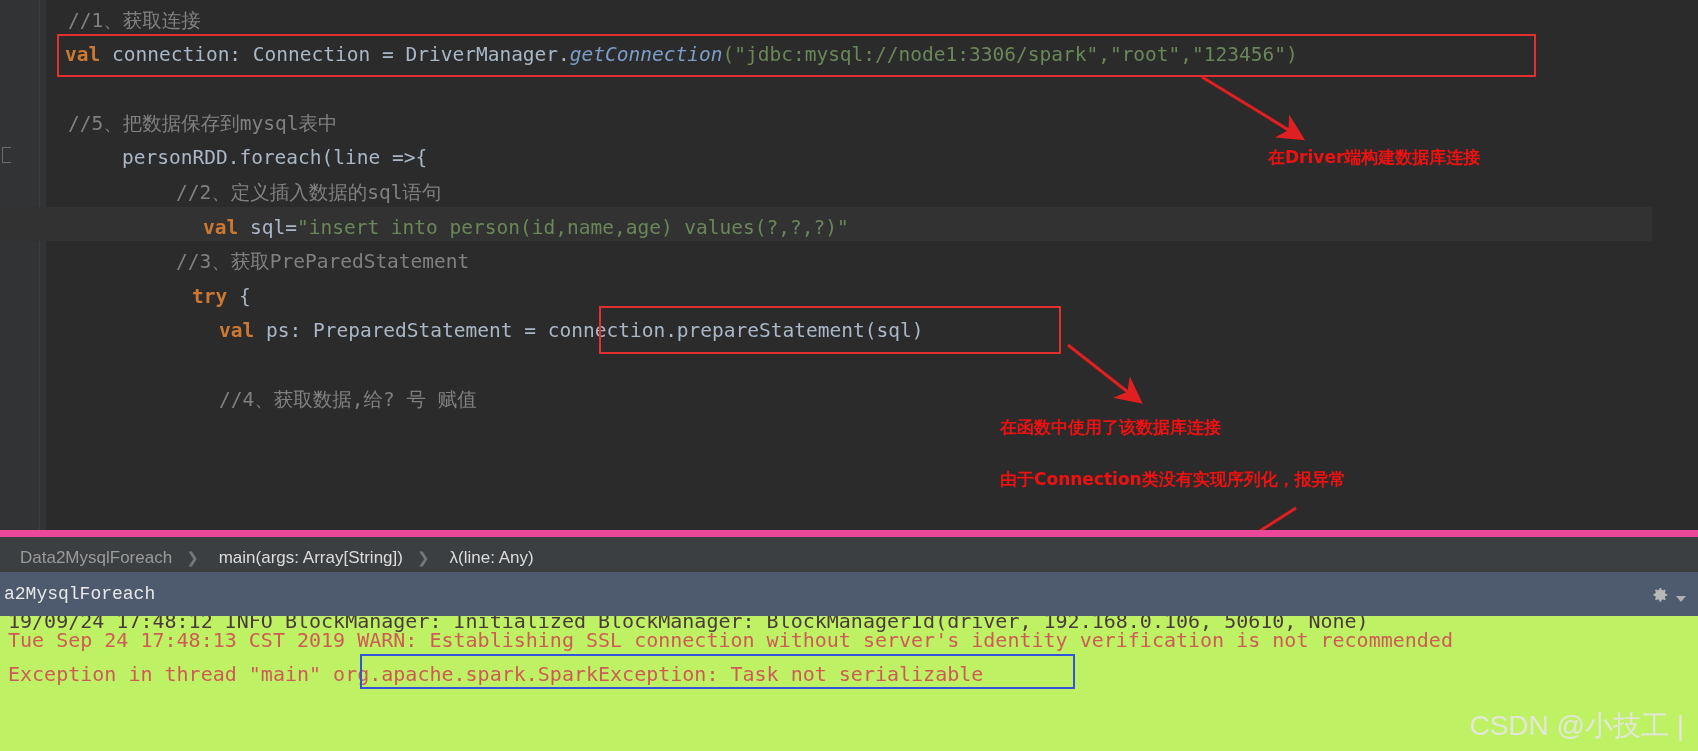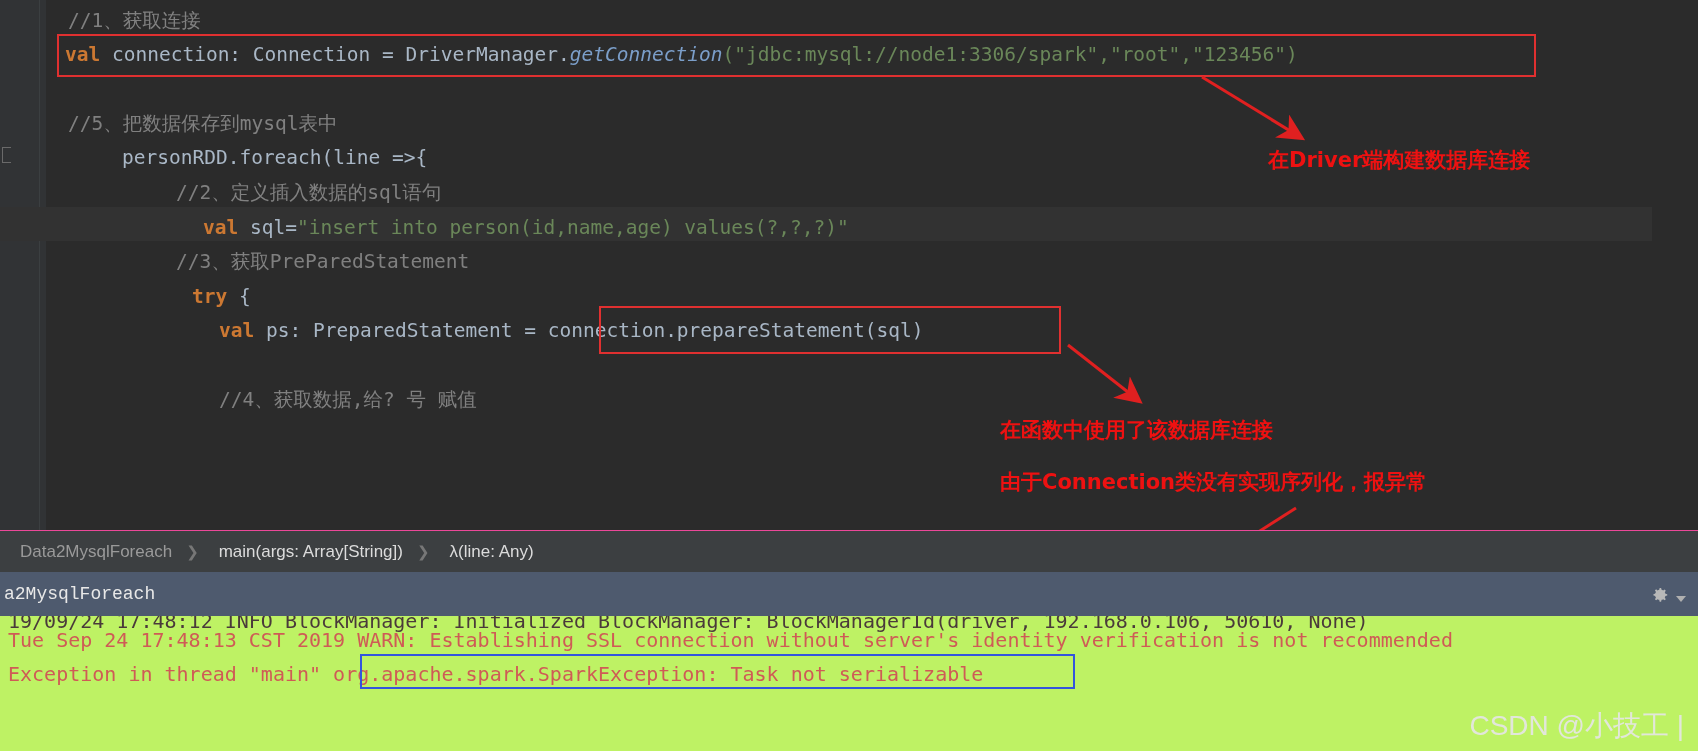--- a/index.html
+++ b/index.html
@@ -26,27 +26,27 @@
   .num{color:#6897bb;}
   .mth{color:#7b9ec9;font-style:italic;}
   .pun{color:#a9b7c6;}
   .orange{color:#cc7832;}
 
   
   .rbox{position:absolute;border:2px solid #e03030;box-sizing:border-box;pointer-events:none;}
   .bbox{position:absolute;border:2px solid #3355dd;box-sizing:border-box;pointer-events:none;}
 
   .annot{position:absolute;color:#ee1111;font-family:"DejaVu Sans",sans-serif;
-      font-weight:bold;font-size:21px;white-space:nowrap;letter-spacing:0px;}
+      font-weight:bold;font-size:17px;white-space:nowrap;letter-spacing:0px;}
 
   svg.arrows{position:absolute;left:0;top:0;width:1698px;height:751px;pointer-events:none;}
 
   
   .breadcrumb{position:absolute;left:0;top:530px;width:1698px;height:42px;background:#3c3f41;
-      border-top:1px solid #ec4899;display:flex;align-items:center;
+      border-top:7px solid #ec4899;display:flex;align-items:center;
       font-family:"Liberation Sans",sans-serif;font-size:17px;color:#bbbbbb;}
   .bc-item{margin-left:20px;color:#9a9a9a;}
   .bc-item.active{color:#dcdcdc;}
   .bc-sep{margin-left:14px;color:#777;font-size:15px;}
 
   
   .runtab{position:absolute;left:0;top:572px;width:1698px;height:44px;background:#3c3f41;}
   .runtab-sel{position:absolute;left:0;top:572px;width:1698px;height:44px;background:#4e5a6e;}
   .runtab-label{position:absolute;left:0;top:572px;height:44px;display:flex;align-items:center;
       padding-left:4px;font-family:Liberation Mono, monospace;font-size:18px;color:#e8e8e8;}

